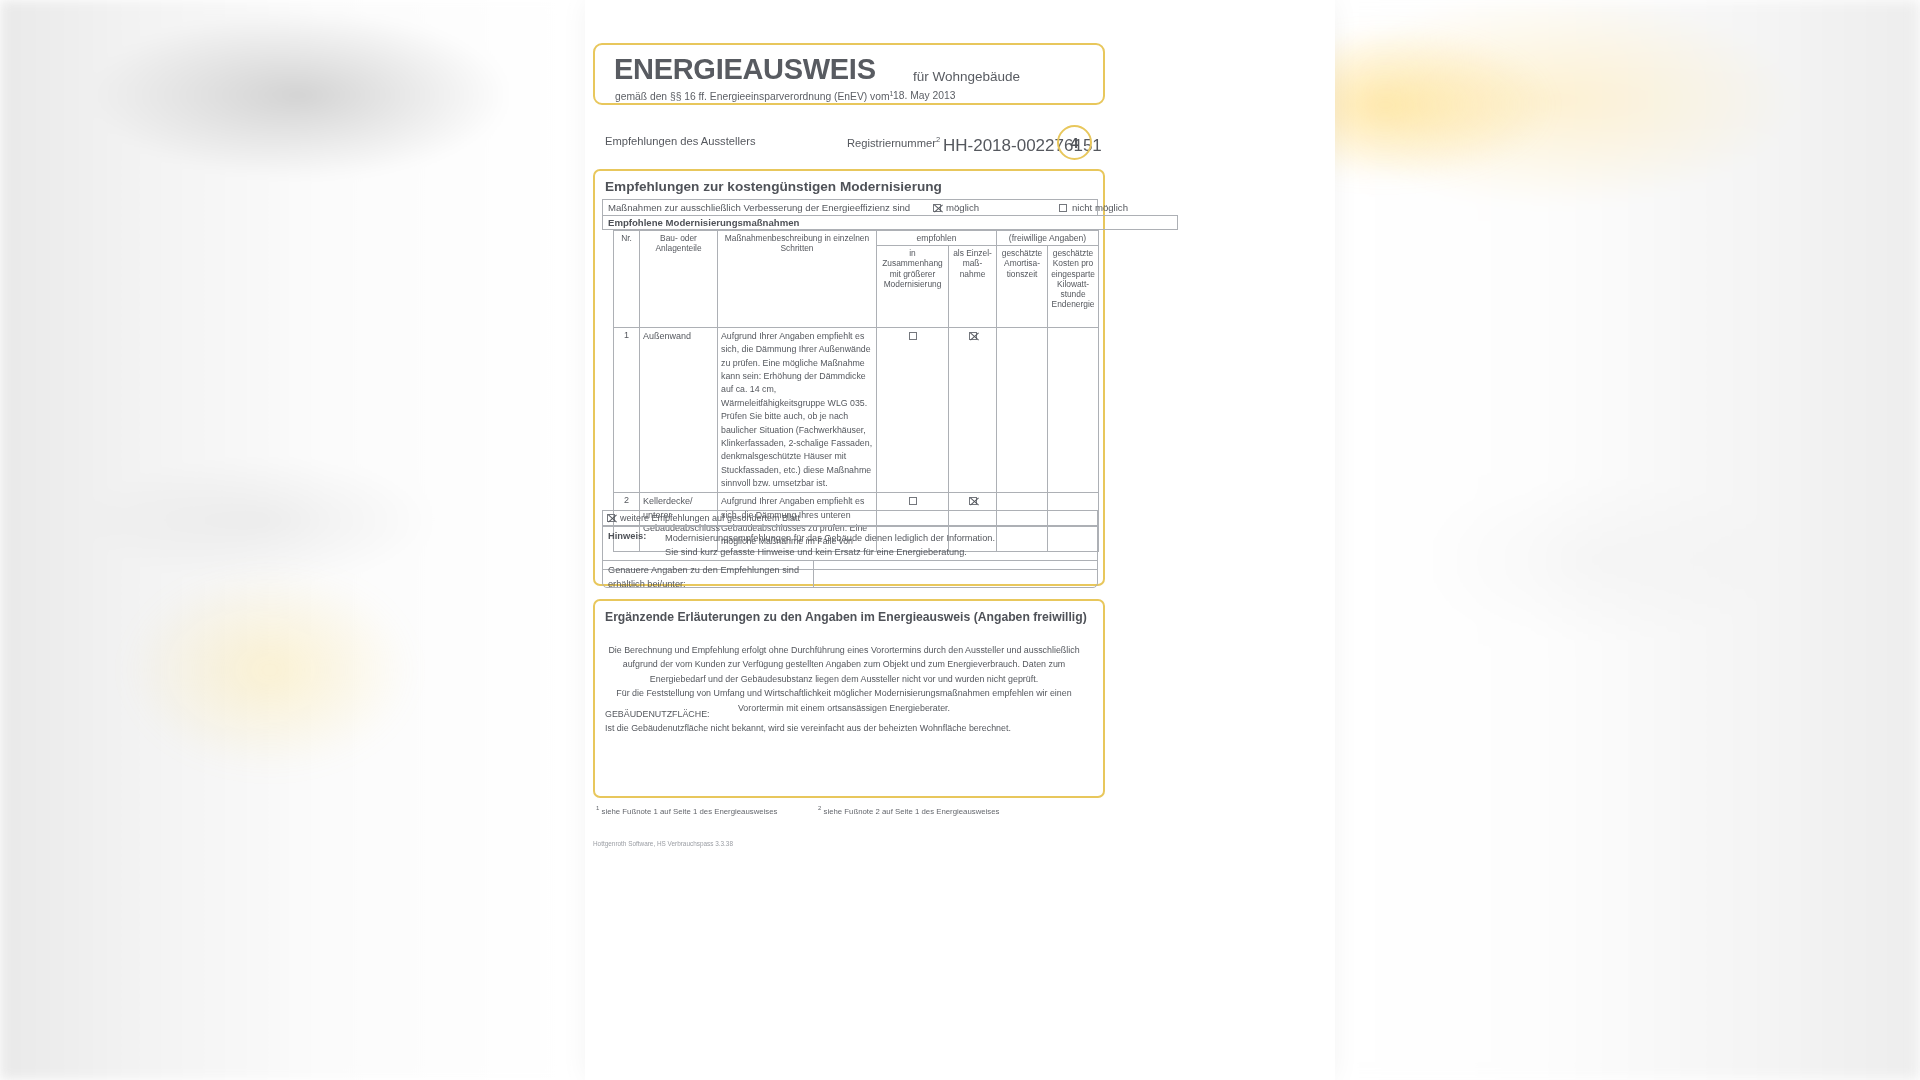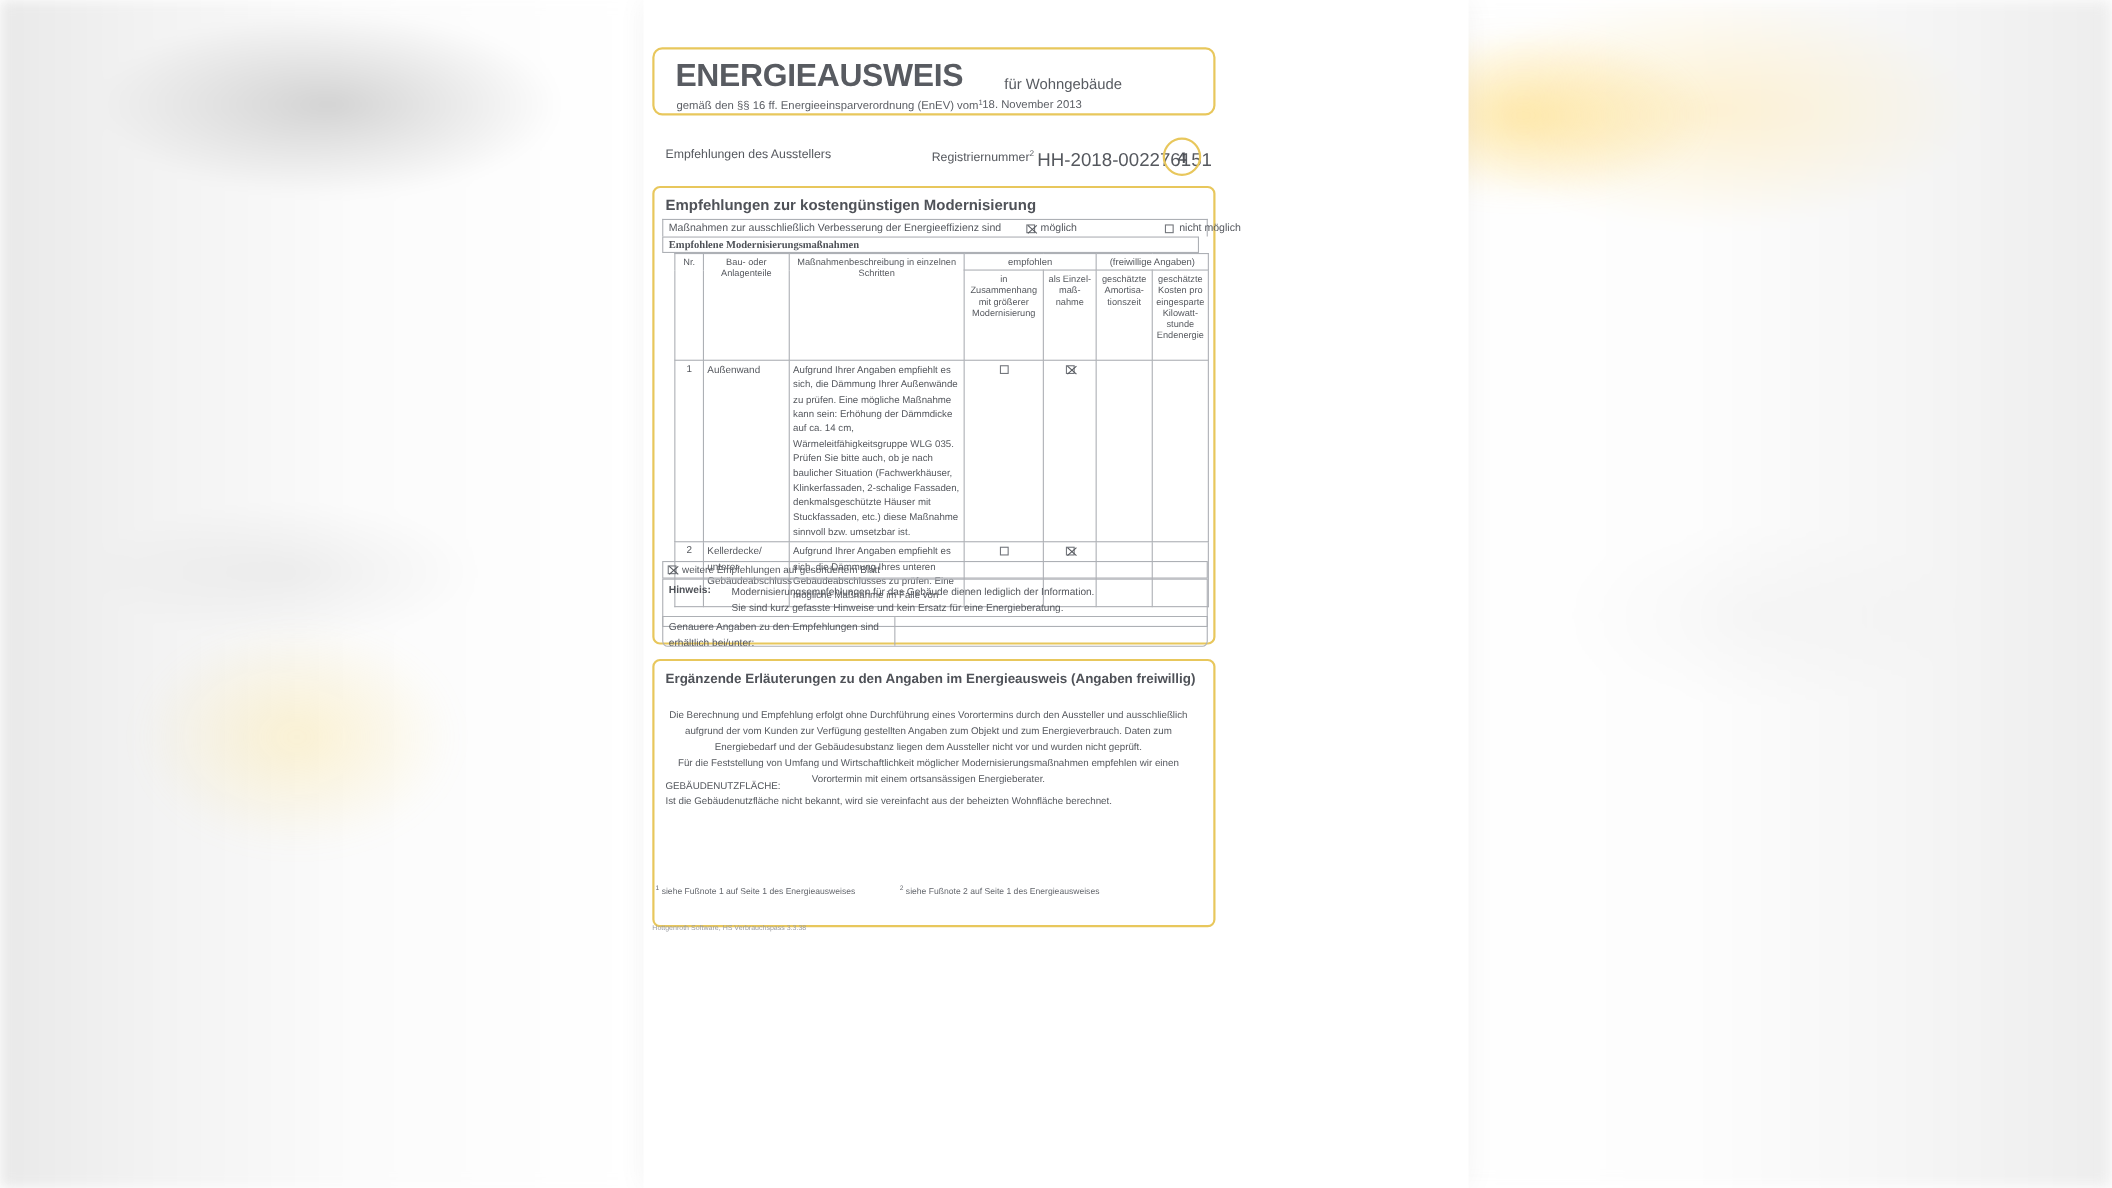--- a/index.html
+++ b/index.html
@@ -226,25 +226,24 @@
     align-items: center;
     gap: 5px;
   }
   .poss-opt-1 { left: 330px; }
   .poss-opt-2 { left: 420px; padding-left: 36px; }
 
   .measures-head {
     position: absolute;
     left: 7px;
     top: 44px;
-    width: 488px;
+    width: 576px;
     height: 15px;
     border: 1px solid #adb0b5;
     box-sizing: border-box;
-    font-family: Liberation Serif, serif;
   }
   .measures-head span {
     position: absolute;
     left: 5px;
     top: 1px;
     font-size: 9.6px;
     font-weight: bold;
     color: #4f5258;
     white-space: nowrap;
   }
@@ -364,21 +363,21 @@
     left: 210px; top: 0;
     width: 1px; height: 100%;
     background: #adb0b5;
   }
 
   
   .expl-box {
     left: 8px;
     top: 599px;
     width: 512px;
-    height: 244px;
+    height: 199px;
     border-radius: 7px;
     padding-left: 32px;
   }
   .expl-title {
     position: absolute;
     left: 10px;
     top: 9px;
     font-size: 12.2px;
     font-weight: bold;
     color: #4f5258;
@@ -494,21 +493,21 @@
 
 <div class="sheet">
  <div class="sheet-inner">
 
   <div class="gold-box header-box">
     <div class="title-main">ENERGIEAUSWEIS</div>
     <div class="title-sub">für Wohngebäude</div>
     <div class="title-law">
       <span>gemäß den §§ 16 ff. Energieeinsparverordnung (EnEV) vom</span><sup>1</sup>
     </div>
-    <div class="title-date">18. November 2013</div>
+    <div class="title-date">18. May 2013</div>
   </div>
 
   <div class="sub-row">
     <div class="issuer-label">Empfehlungen des Ausstellers</div>
     <div class="reg-label">
       <span>Registriernummer</span><sup>2</sup>
     </div>
     <div class="reg-value">HH-2018-002276151</div>
     <div class="page-badge">4</div>
   </div>

